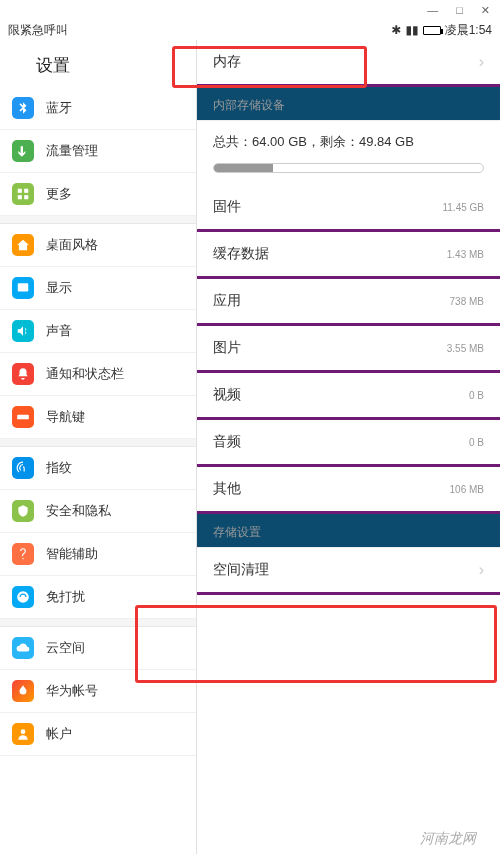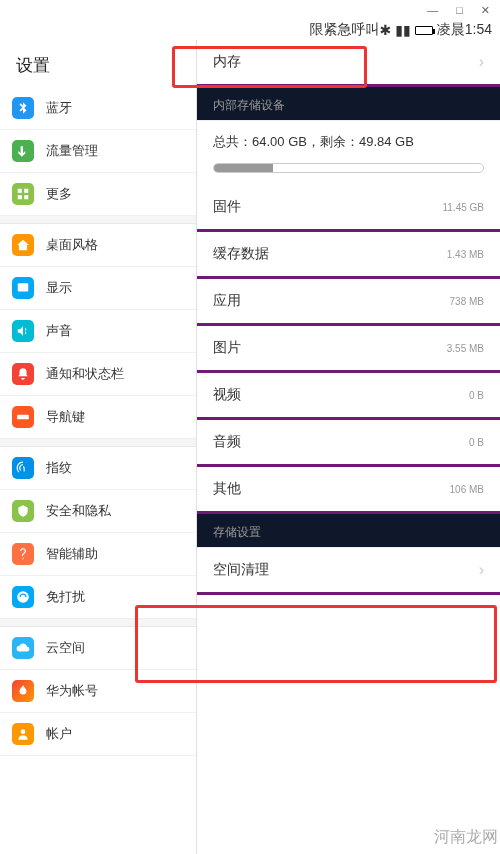--- a/index.html
+++ b/index.html
@@ -19,37 +19,38 @@
       gap: 18px;
       padding-right: 10px;
       color: #666;
       font-size: 11px;
     }
     .win-ctrl { cursor: pointer; }
     .status-bar {
       height: 20px;
       display: flex;
       align-items: center;
-      justify-content: flex-end;
+      justify-content: space-between;
       padding: 0 8px;
-      font-size: 14px;
+      font-size: 12px;
       color: #333;
     }
     .status-right { display: flex; align-items: center; gap: 4px; }
     .battery-icon { width: 18px; height: 9px; border: 1px solid #000; border-radius: 1px; position: relative; }
     .battery-icon::after { content: ""; position: absolute; right: -3px; top: 2px; width: 2px; height: 5px; background: #000; }
     .battery-fill { width: 100%; height: 100%; background: #000; }
     .main-container { display: flex; height: calc(854px - 40px); }
     .left-panel { width: 197px; border-right: 1px solid #e0e0e0; overflow-y: auto; }
     .right-panel { flex: 1; overflow-y: auto; position: relative; }
     .panel-title {
       font-size: 17px;
       padding: 14px 16px 10px;
       color: #222;
       font-weight: 500;
+      margin-left: 20px;
     }
     .menu-item {
       display: flex;
       align-items: center;
       padding: 10px 12px;
       border-bottom: 1px solid #f0f0f0;
       gap: 12px;
       cursor: pointer;
     }
     .menu-icon {
@@ -78,21 +79,21 @@
       border-bottom: 3px solid #701a75;
       cursor: pointer;
     }
     .detail-label { font-size: 14px; color: #333; }
     .detail-value { font-size: 10px; color: #999; }
     .chevron { color: #ccc; font-size: 16px; }
     .section-header {
       padding: 10px 16px 6px;
       font-size: 12px;
       color: #999;
-      background: #0f172a;
+      background: #0c4a6e;
       border-bottom: 1px solid #eee;
     }
     .storage-summary {
       padding: 12px 16px 6px;
       font-size: 13px;
       color: #333;
     }
     .storage-bar {
       margin: 6px 16px 12px;
       height: 10px;
@@ -111,23 +112,24 @@
       border: 3px solid #e33;
       border-radius: 3px;
       pointer-events: none;
       z-index: 10;
     }
     .hb1 { top: 46px; left: 172px; width: 195px; height: 42px; }
     .hb2 { top: 605px; left: 135px; width: 362px; height: 78px; }
     .watermark {
       position: absolute;
       bottom: 6px;
-      right: 2px;
-      font-size: 16px;
+      right: 24px;
+      font-size: 14px;
       color: rgba(0,0,0,0.35);
+      font-style: italic;
     }
     
     .ic-blue { background: #2196f3; color: #fff; }
     .ic-green { background: #4caf50; color: #fff; }
     .ic-lgreen { background: #8bc34a; color: #fff; }
     .ic-orange { background: #ff9800; color: #fff; }
     .ic-cyan { background: #03a9f4; color: #fff; }
     .ic-teal { background: #00bcd4; color: #fff; }
     .ic-red { background: #f44336; color: #fff; }
     .ic-dorange { background: #ff5722; color: #fff; }

